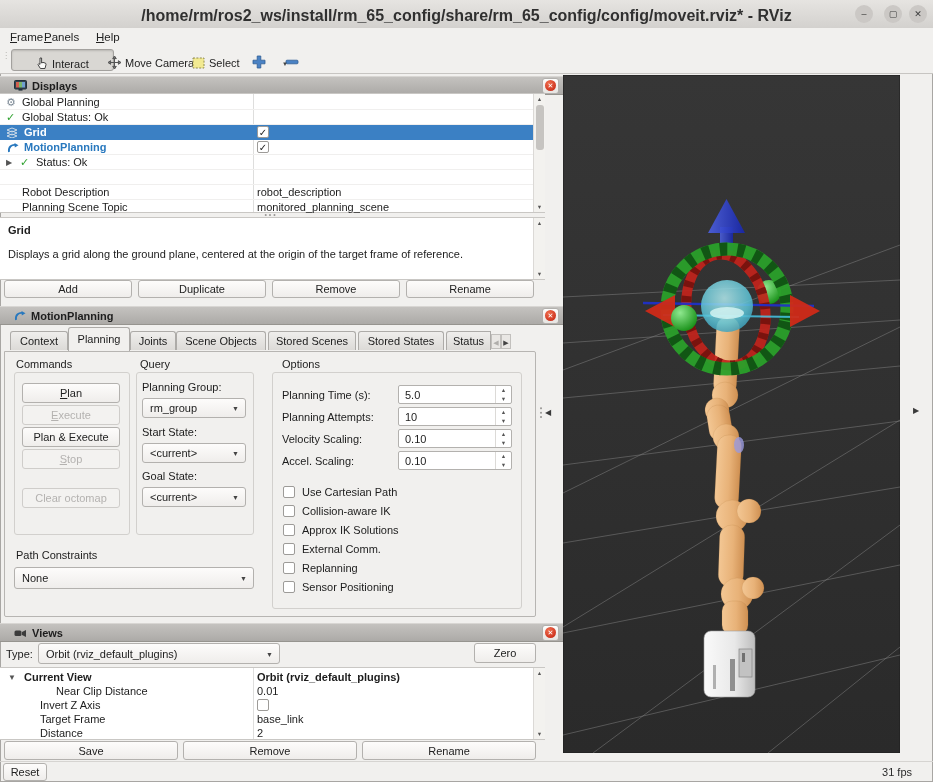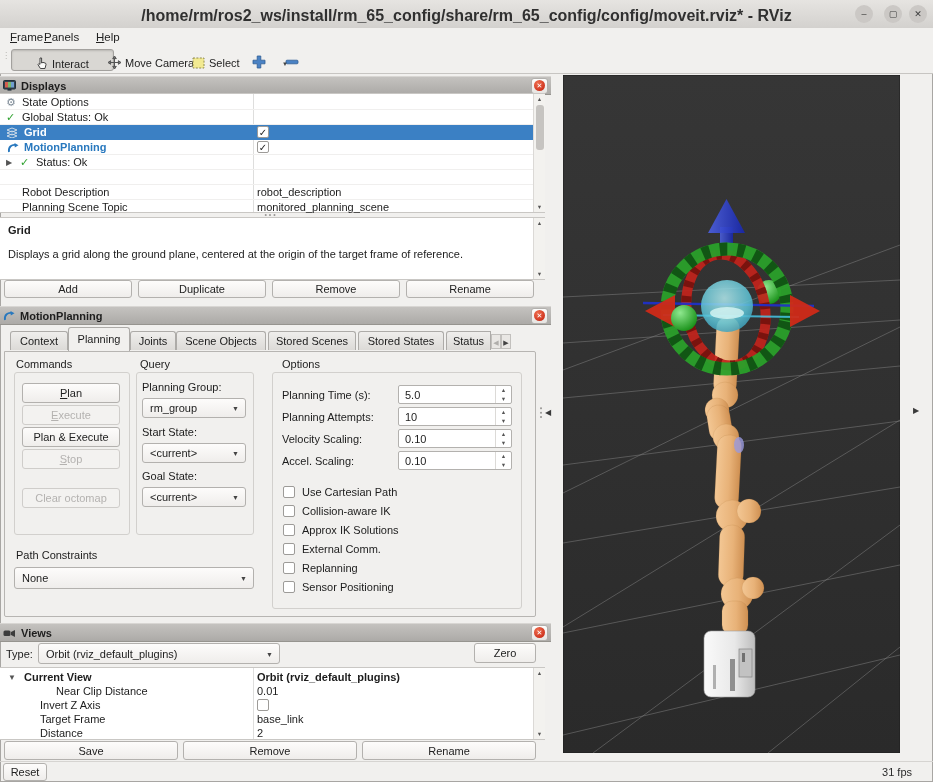--- a/index.html
+++ b/index.html
@@ -16,21 +16,21 @@
   .menubar{left:0;top:28px;width:933px;height:19px;background:#f1f0ee;}
   .menu-item{top:2px;height:15px;line-height:15px;font-size:11.5px;color:#222;}
   .mn{display:block;}
   .mn::first-letter{text-decoration:underline;}
   .toolbar{left:0;top:47px;width:933px;height:26px;background:#f1f0ee;border-bottom:1px solid #c7c5c2;}
   .tool-btn{top:2px;height:20px;display:flex;align-items:flex-end;gap:4px;padding:0 24px;border-radius:3px;color:#222;}
   .tool-btn.pressed{background:#d9d7d3;border:1px solid #a3a19e;box-shadow:inset 0 1px 2px rgba(0,0,0,.15);}
   .drag-dots{color:#b5b3b0;font-size:8px;letter-spacing:1px;}
   
   .panel-hdr{background:linear-gradient(#c4c2bf,#acaaa7);border-top:1px solid #d8d6d3;
-             border-bottom:1px solid #96948f;display:flex;align-items:center;gap:5px;padding:0 3px;
+             border-bottom:1px solid #96948f;display:flex;align-items:center;gap:5px;padding:0 14px;
              font-weight:600;color:#1d1d1d;}
   .close-btn{margin-left:auto;width:15px;height:14px;border-radius:3px;
              background:linear-gradient(#fdfdfc,#e6e4e1);border:1px solid #b2b0ad;
              display:flex;align-items:center;justify-content:center;}
   .close-dot{width:11px;height:11px;border-radius:50%;background:radial-gradient(circle at 35% 30%,#ef6d4e,#c31f0e);
              color:#fff;font-size:7px;line-height:11px;text-align:center;font-weight:bold;}
   
   .treebox{background:#fff;border-top:1px solid #c9c7c4;border-bottom:1px solid #c9c7c4;}
   .trow{left:0;height:15px;line-height:15px;width:533px;}
   .trow .lbl{position:absolute;white-space:nowrap;}
@@ -149,21 +149,21 @@
     <span class="close-btn">
         <span class="close-dot">✕</span>
       </span>
   </div>
 
   <div class="r treebox" style="left:0;top:93px;width:545px;height:118px;">
     <div class="r vsep" style="left:253px;top:0;height:118px;"></div>
 
     <div class="r trow" style="top:1px;">
       <span class="lbl" style="left:6px;color:#7b8894;font-size:11px;">⚙</span>
-      <span class="lbl" style="left:22px;">State Options</span>
+      <span class="lbl" style="left:22px;">Global Planning</span>
     </div>
     <div class="r rowline" style="top:15px;"></div>
 
     <div class="r trow" style="top:16px;">
       <span class="lbl green-chk" style="left:6px;">✓</span>
       <span class="lbl" style="left:22px;">Global Status: Ok</span>
     </div>
     <div class="r rowline" style="top:30px;"></div>
 
     <div class="r trow sel" style="top:31px;width:533px;">

